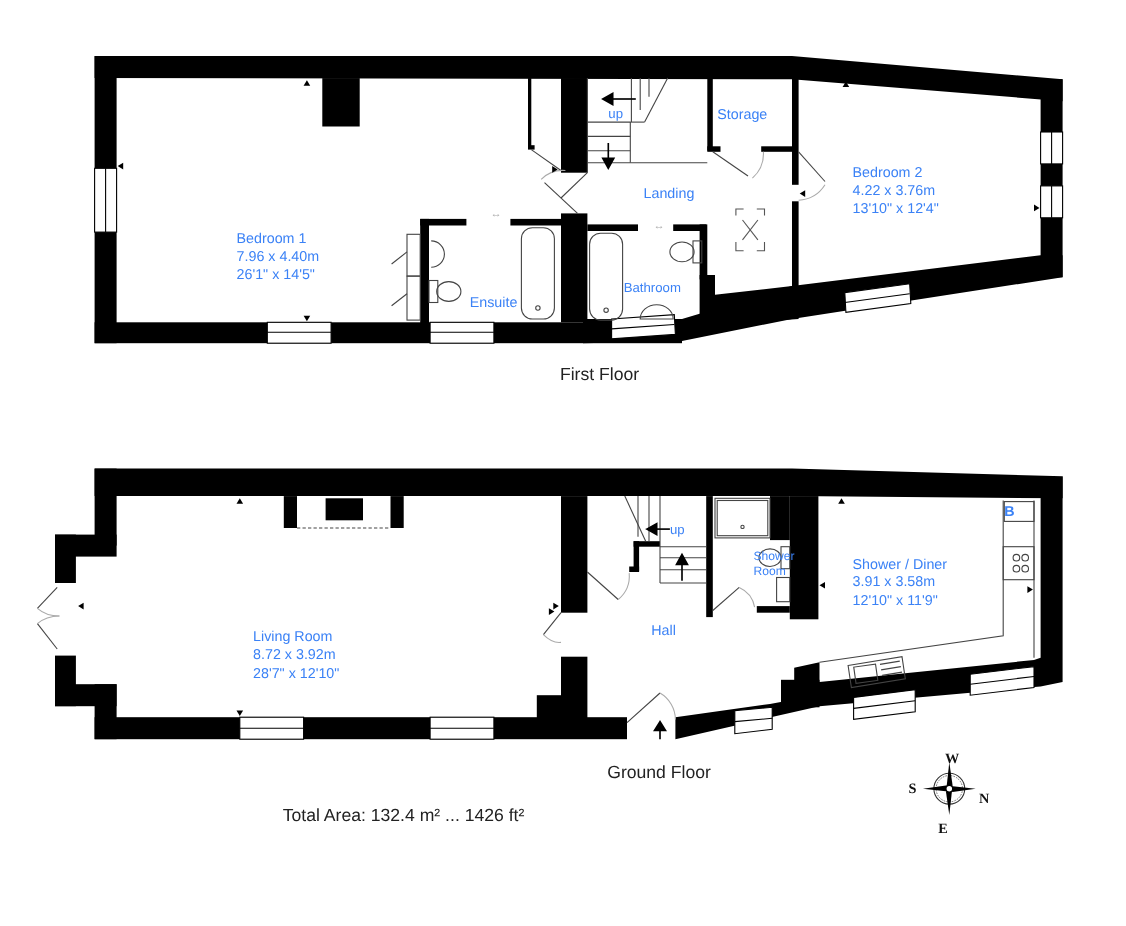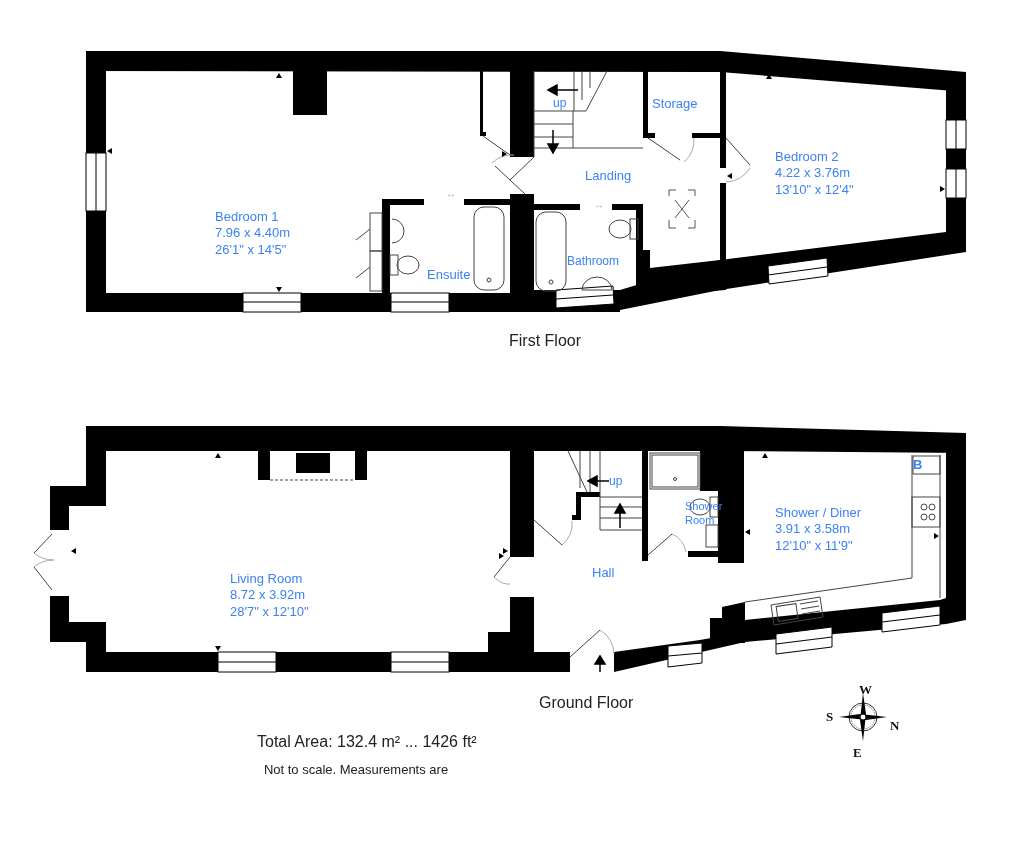--- a/index.html
+++ b/index.html
@@ -311,23 +311,22 @@
   <div>Shower</div>
   <div>Room</div>
 </div>
 <div class="lbl room-name" style="left:775px; top:505px; width:120px;">
   <div>Shower / Diner</div>
   <div>3.91 x 3.58m</div>
   <div>12'10" x 11'9"</div>
 </div>
 <div class="lbl small" style="left:609px; top:474px; width:20px;">up</div>
 <div class="lbl" style="left:913px; top:457px; width:27px; font-size:13px; font-weight:bold;">B</div>
-<div class="floor-title" style="left:539px; top:694px;">Ground Floor</div>
+<div class="floor-title" style="left:552px; top:694px;">Ground Floor</div>
 
 <div class="total" style="left:220px; top:733px;">Total Area: 132.4 m² ... 1426 ft²</div>
 <div class="note" style="left:236px; top:762px; width:240px;">
-  <div>Not to scale. Measurements are</div>
 </div>
 
 <div class="compass-letter" style="left:859px; top:682px;">W</div>
 <div class="compass-letter" style="left:890px; top:718px;">N</div>
 <div class="compass-letter" style="left:853px; top:745px;">E</div>
 <div class="compass-letter" style="left:826px; top:709px;">S</div>
 
 </body></html>

